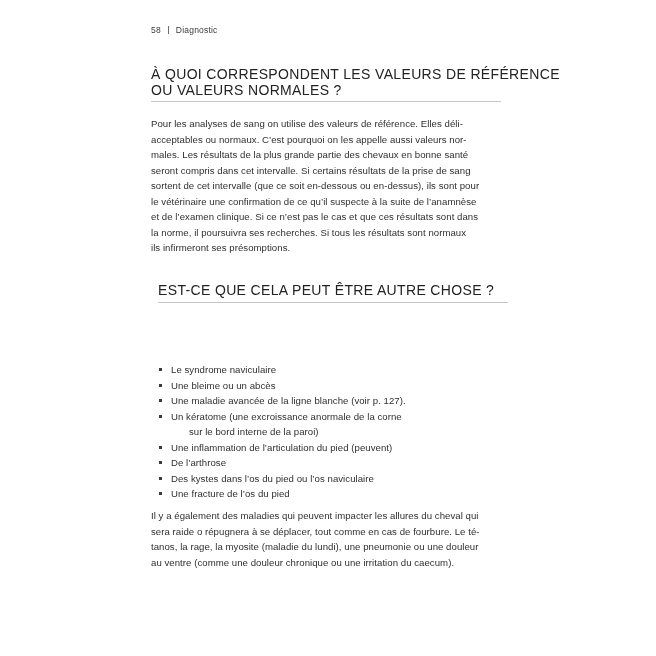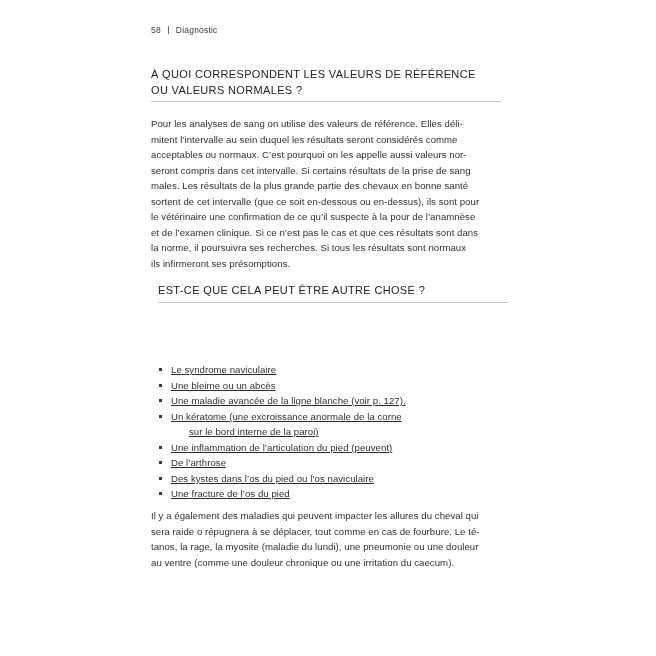--- a/index.html
+++ b/index.html
@@ -42,21 +42,21 @@
     display: inline-block;
     width: 1px;
     height: 8px;
     background: #6e6e6e;
     position: relative;
     top: 1px;
   }
 
   
   .section-heading {
-    font-size: 11px;
+    font-size: 14px;
     letter-spacing: 0.35px;
     line-height: 15.5px;
     color: #222222;
     text-transform: uppercase;
     font-weight: 400;
   }
   .heading-rule {
     width: 350px;
     height: 1px;
     background: #c6c6c6;
@@ -74,21 +74,20 @@
   .body-text .ln {
     display: block;
     white-space: nowrap;
   }
 
   
   .bullet-list {
     list-style: none;
     margin: 0;
     padding: 0;
-    text-decoration: underline;
   }
   .bullet-list li {
     position: relative;
     padding-left: 20px;
     font-size: 9.6px;
     line-height: 15.55px;
     color: #2f2f2f;
     letter-spacing: 0.05px;
   }
   .bullet-list li .bullet-marker {
@@ -124,26 +123,25 @@
   </div>
 
   <div id="heading-block-1">
     <div class="section-heading">À QUOI CORRESPONDENT LES VALEURS DE RÉFÉRENCE</div>
     <div class="section-heading">OU VALEURS NORMALES ?</div>
     <div class="heading-rule"></div>
   </div>
 
   <div id="paragraph-block-1" class="body-text">
     <span class="ln">Pour les analyses de sang on utilise des valeurs de référence. Elles déli-</span>
-    <span class="ln">mitent l’intervalle au sein duquel les résultats seront considérés comme</span>
     <span class="ln">acceptables ou normaux. C’est pourquoi on les appelle aussi valeurs nor-</span>
+    <span class="ln">males. Les résultats de la plus grande partie des chevaux en bonne santé</span>
     <span class="ln">seront compris dans cet intervalle. Si certains résultats de la prise de sang</span>
-    <span class="ln">males. Les résultats de la plus grande partie des chevaux en bonne santé</span>
     <span class="ln">sortent de cet intervalle (que ce soit en-dessous ou en-dessus), ils sont pour</span>
-    <span class="ln">le vétérinaire une confirmation de ce qu’il suspecte à la pour de l’anamnèse</span>
+    <span class="ln">le vétérinaire une confirmation de ce qu’il suspecte à la suite de l’anamnèse</span>
     <span class="ln">et de l’examen clinique. Si ce n’est pas le cas et que ces résultats sont dans</span>
     <span class="ln">la norme, il poursuivra ses recherches. Si tous les résultats sont normaux</span>
     <span class="ln">ils infirmeront ses présomptions.</span>
   </div>
 
   <div id="heading-block-2">
     <div class="section-heading">EST-CE QUE CELA PEUT ÊTRE AUTRE CHOSE ?</div>
     <div class="heading-rule"></div>
   </div>
 

